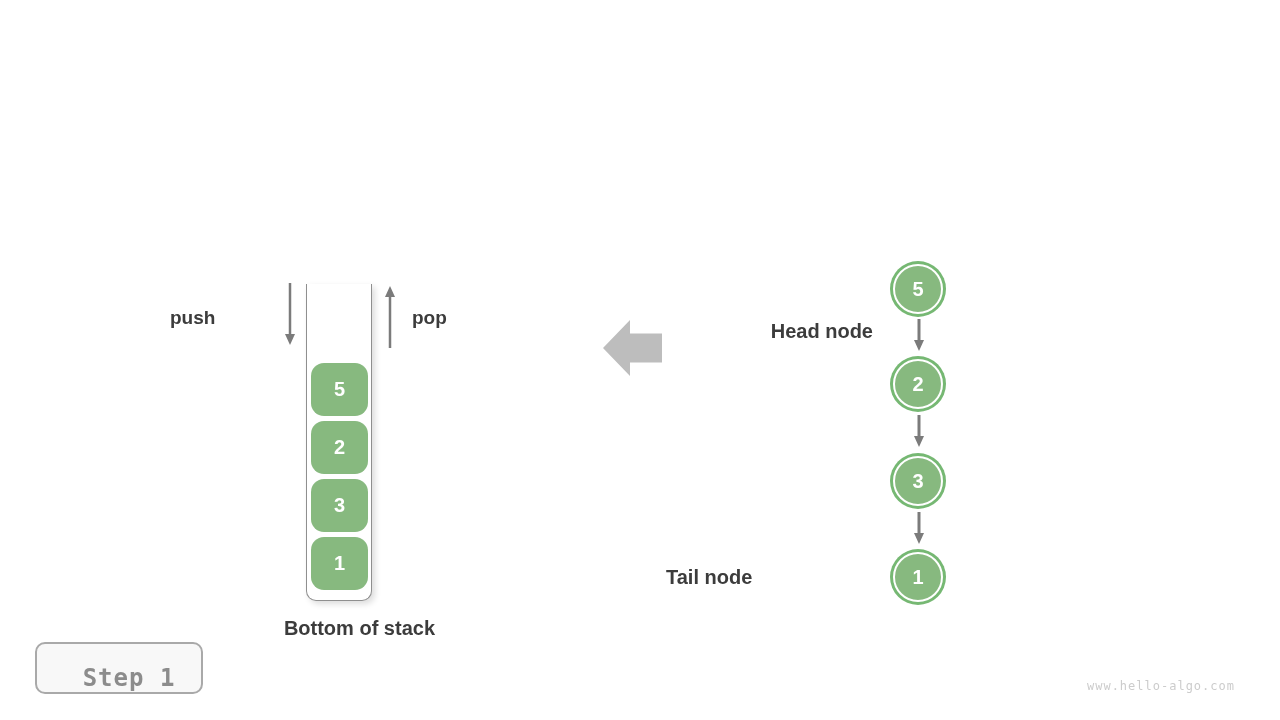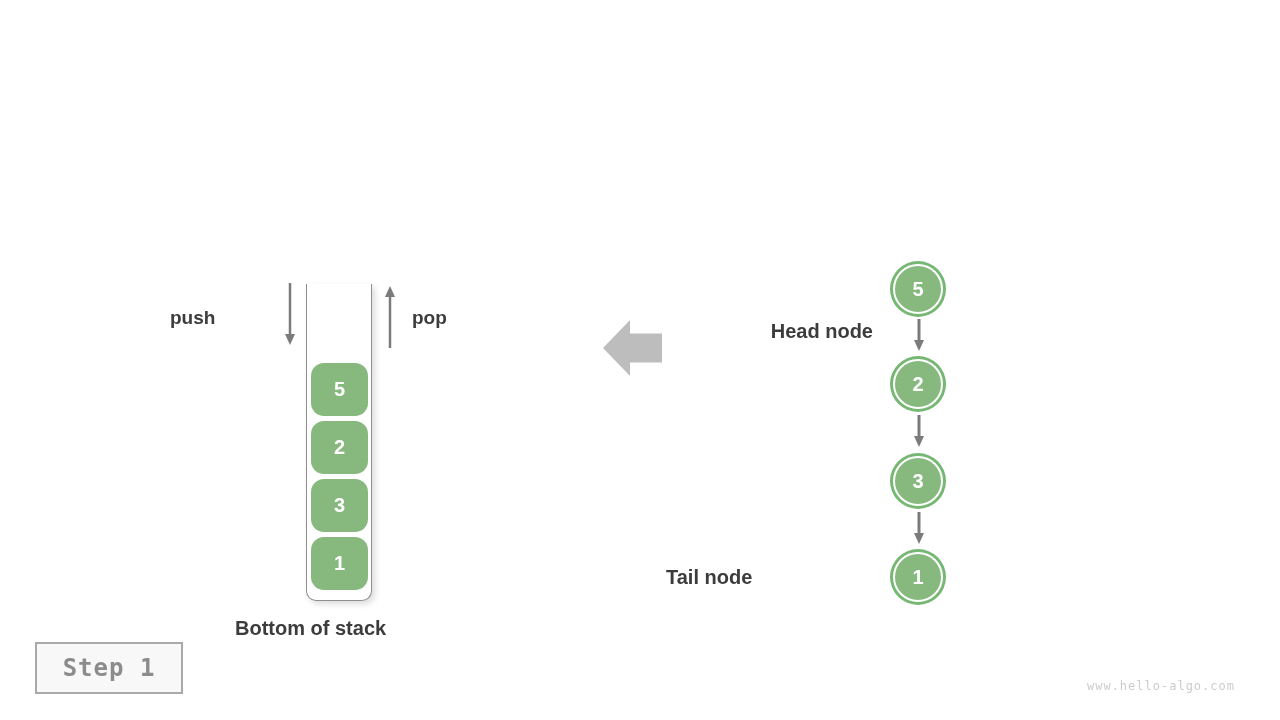--- a/index.html
+++ b/index.html
@@ -15,21 +15,21 @@
   html,body{margin:0;padding:0;background:#fff;}
   .canvas{
     position:relative;width:1280px;height:720px;background:#ffffff;overflow:hidden;
     font-family:"Liberation Sans","DejaVu Sans",sans-serif;
   }
   .layer{position:absolute;left:0;top:0;pointer-events:none;}
   .lbl{position:absolute;color:var(--text-dark);font-weight:700;font-size:20px;line-height:24px;white-space:nowrap;}
 
   
   .top-label{left:233px;top:240px;width:200px;text-align:center;}
-  .bottom-label{left:235px;top:616px;width:200px;text-align:left;}
+  .bottom-label{left:235px;top:616px;width:200px;text-align:right;}
   .push-label{left:170px;top:306px;width:100px;font-size:19px;}
   .pop-label{left:412px;top:306px;width:100px;text-align:left;font-size:19px;}
 
   
   .stack-container{
     position:absolute;left:306px;top:284px;width:64px;height:316px;
     border-left:1.5px solid #8f8f8f;border-right:1.5px solid #8f8f8f;border-bottom:1.5px solid #8f8f8f;
     border-bottom-left-radius:10px;border-bottom-right-radius:10px;
     box-shadow:3px 3px 6px rgba(0,0,0,0.14);
     background:#fff;
@@ -55,24 +55,24 @@
     background:var(--node-fill);border:2px solid #ffffff;
     box-shadow:0 0 0 3px var(--node-ring);
     display:flex;align-items:center;justify-content:center;
     color:#fff;font-size:20px;font-weight:600;
   }
   .n0{top:264px;} .n1{top:359px;} .n2{top:456px;} .n3{top:552px;}
 
   
   .step-badge{
     position:absolute;left:35px;top:642px;width:144px;height:48px;
-    background:#f8f8f8;border:2px solid #a9a9a9;border-radius:0;
-    display:flex;align-items:center;justify-content:center;
+    background:#f8f8f8;border:2px solid #a9a9a9;border-radius:10px;
+    display:flex;align-items:flex-end;justify-content:center;
     font-family:"DejaVu Sans Mono","Liberation Mono",monospace;
-    font-size:24px;font-weight:700;color:var(--badge-text);letter-spacing:1px;
+    font-size:24px;font-weight:700;color:var(--badge-text);letter-spacing:1px;padding-left:20px;
   }
 
   .watermark{
     position:absolute;right:45px;top:679px;
     font-family:"DejaVu Sans Mono","Liberation Mono",monospace;
     font-size:12px;color:var(--watermark);letter-spacing:1px;
   }
 </style>
 </head>
 <body>

